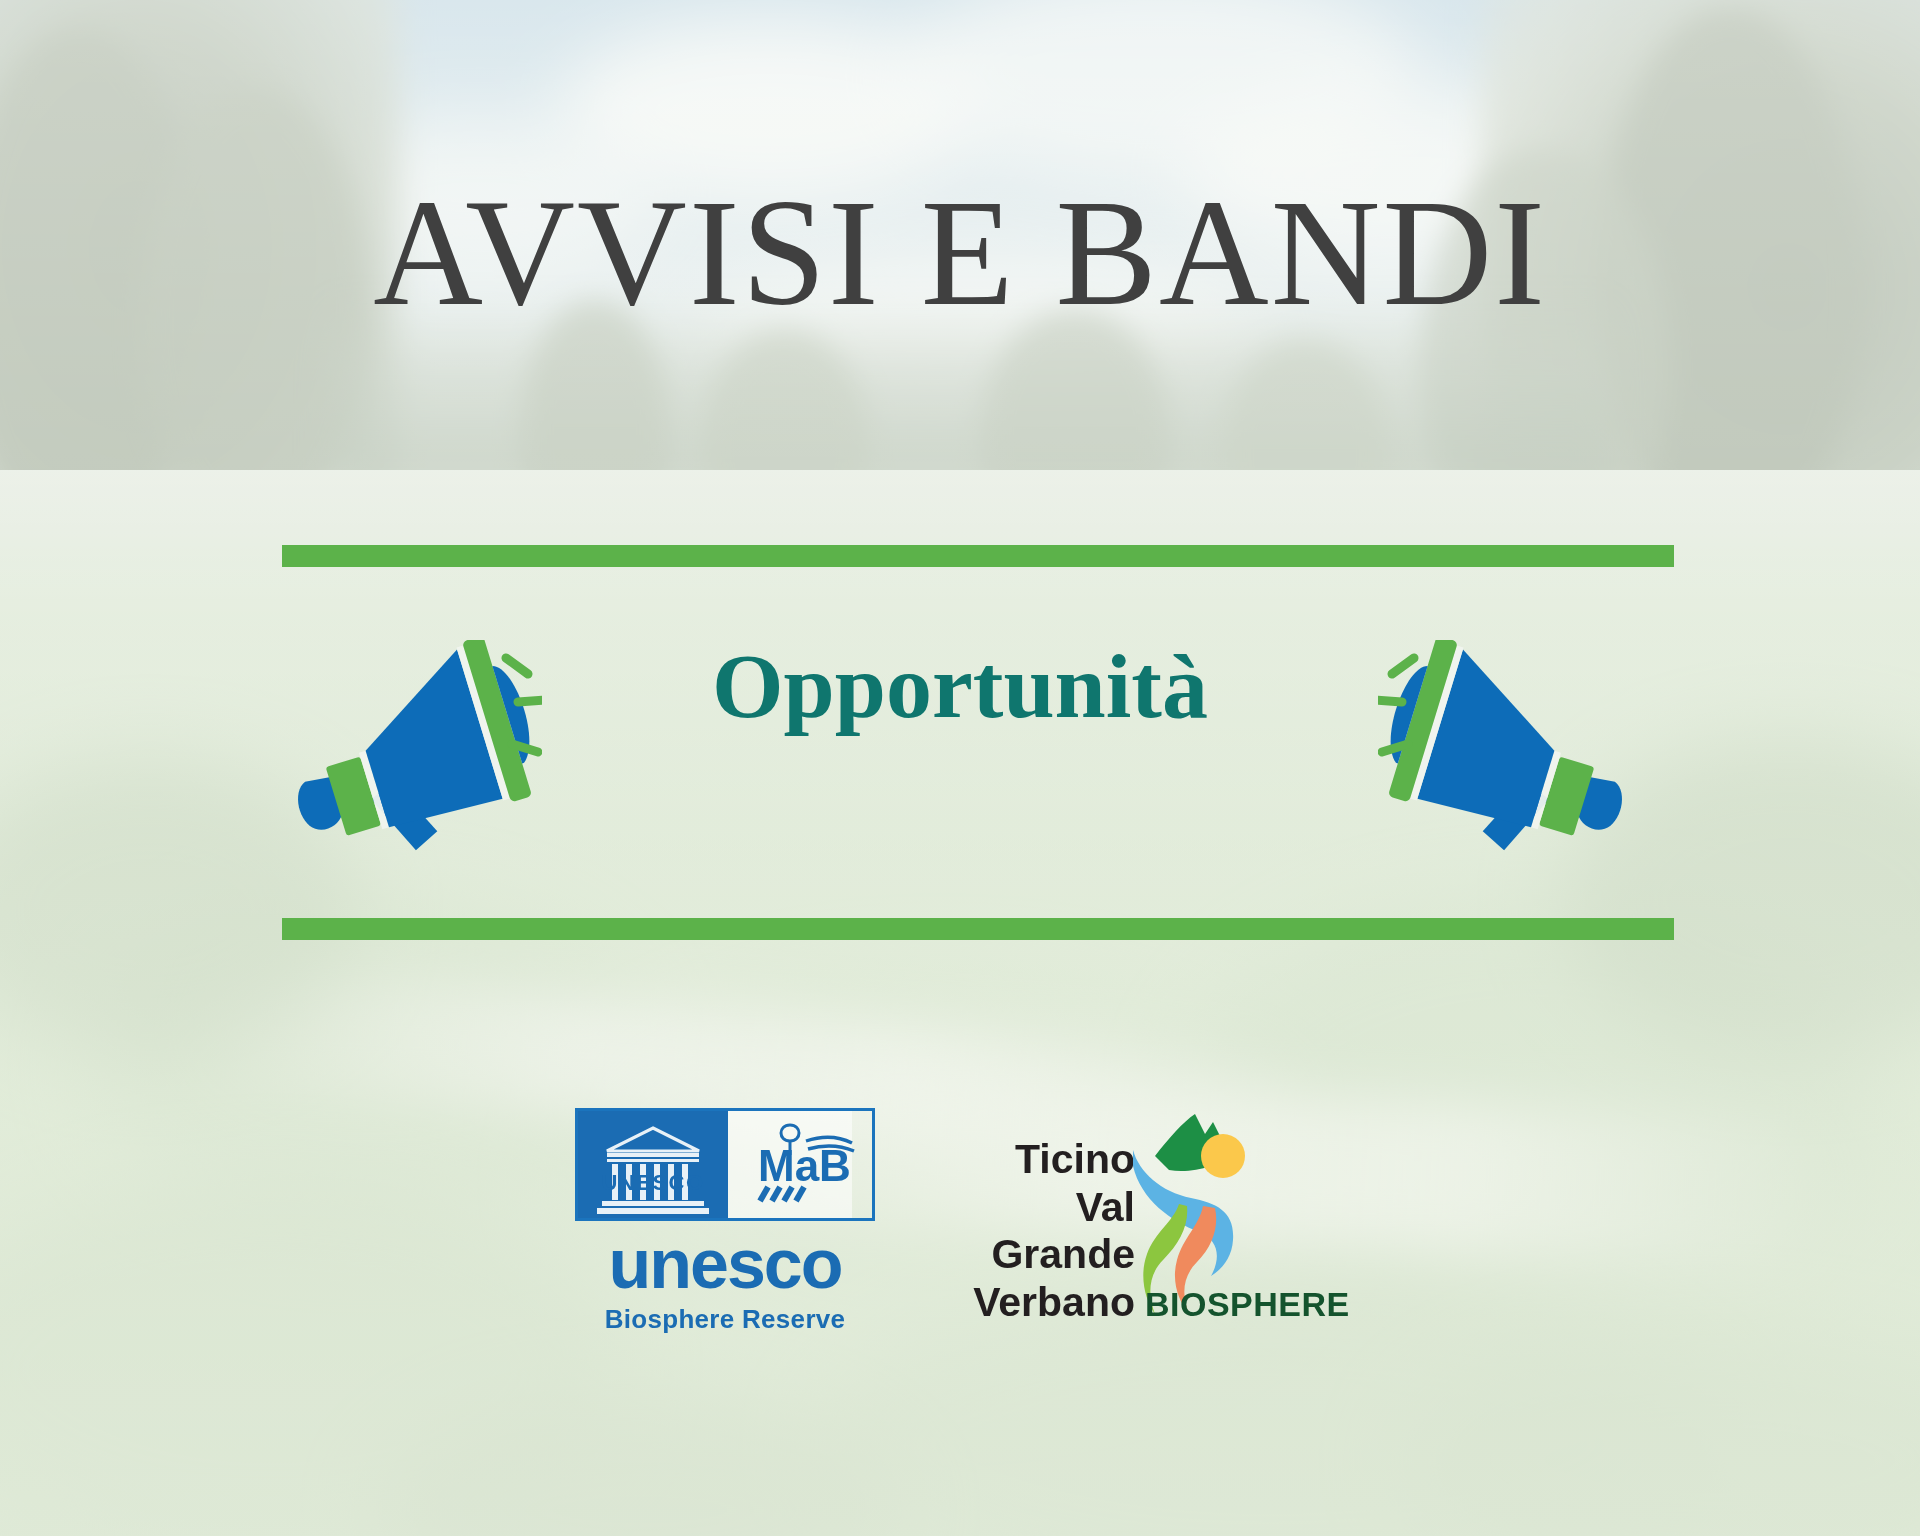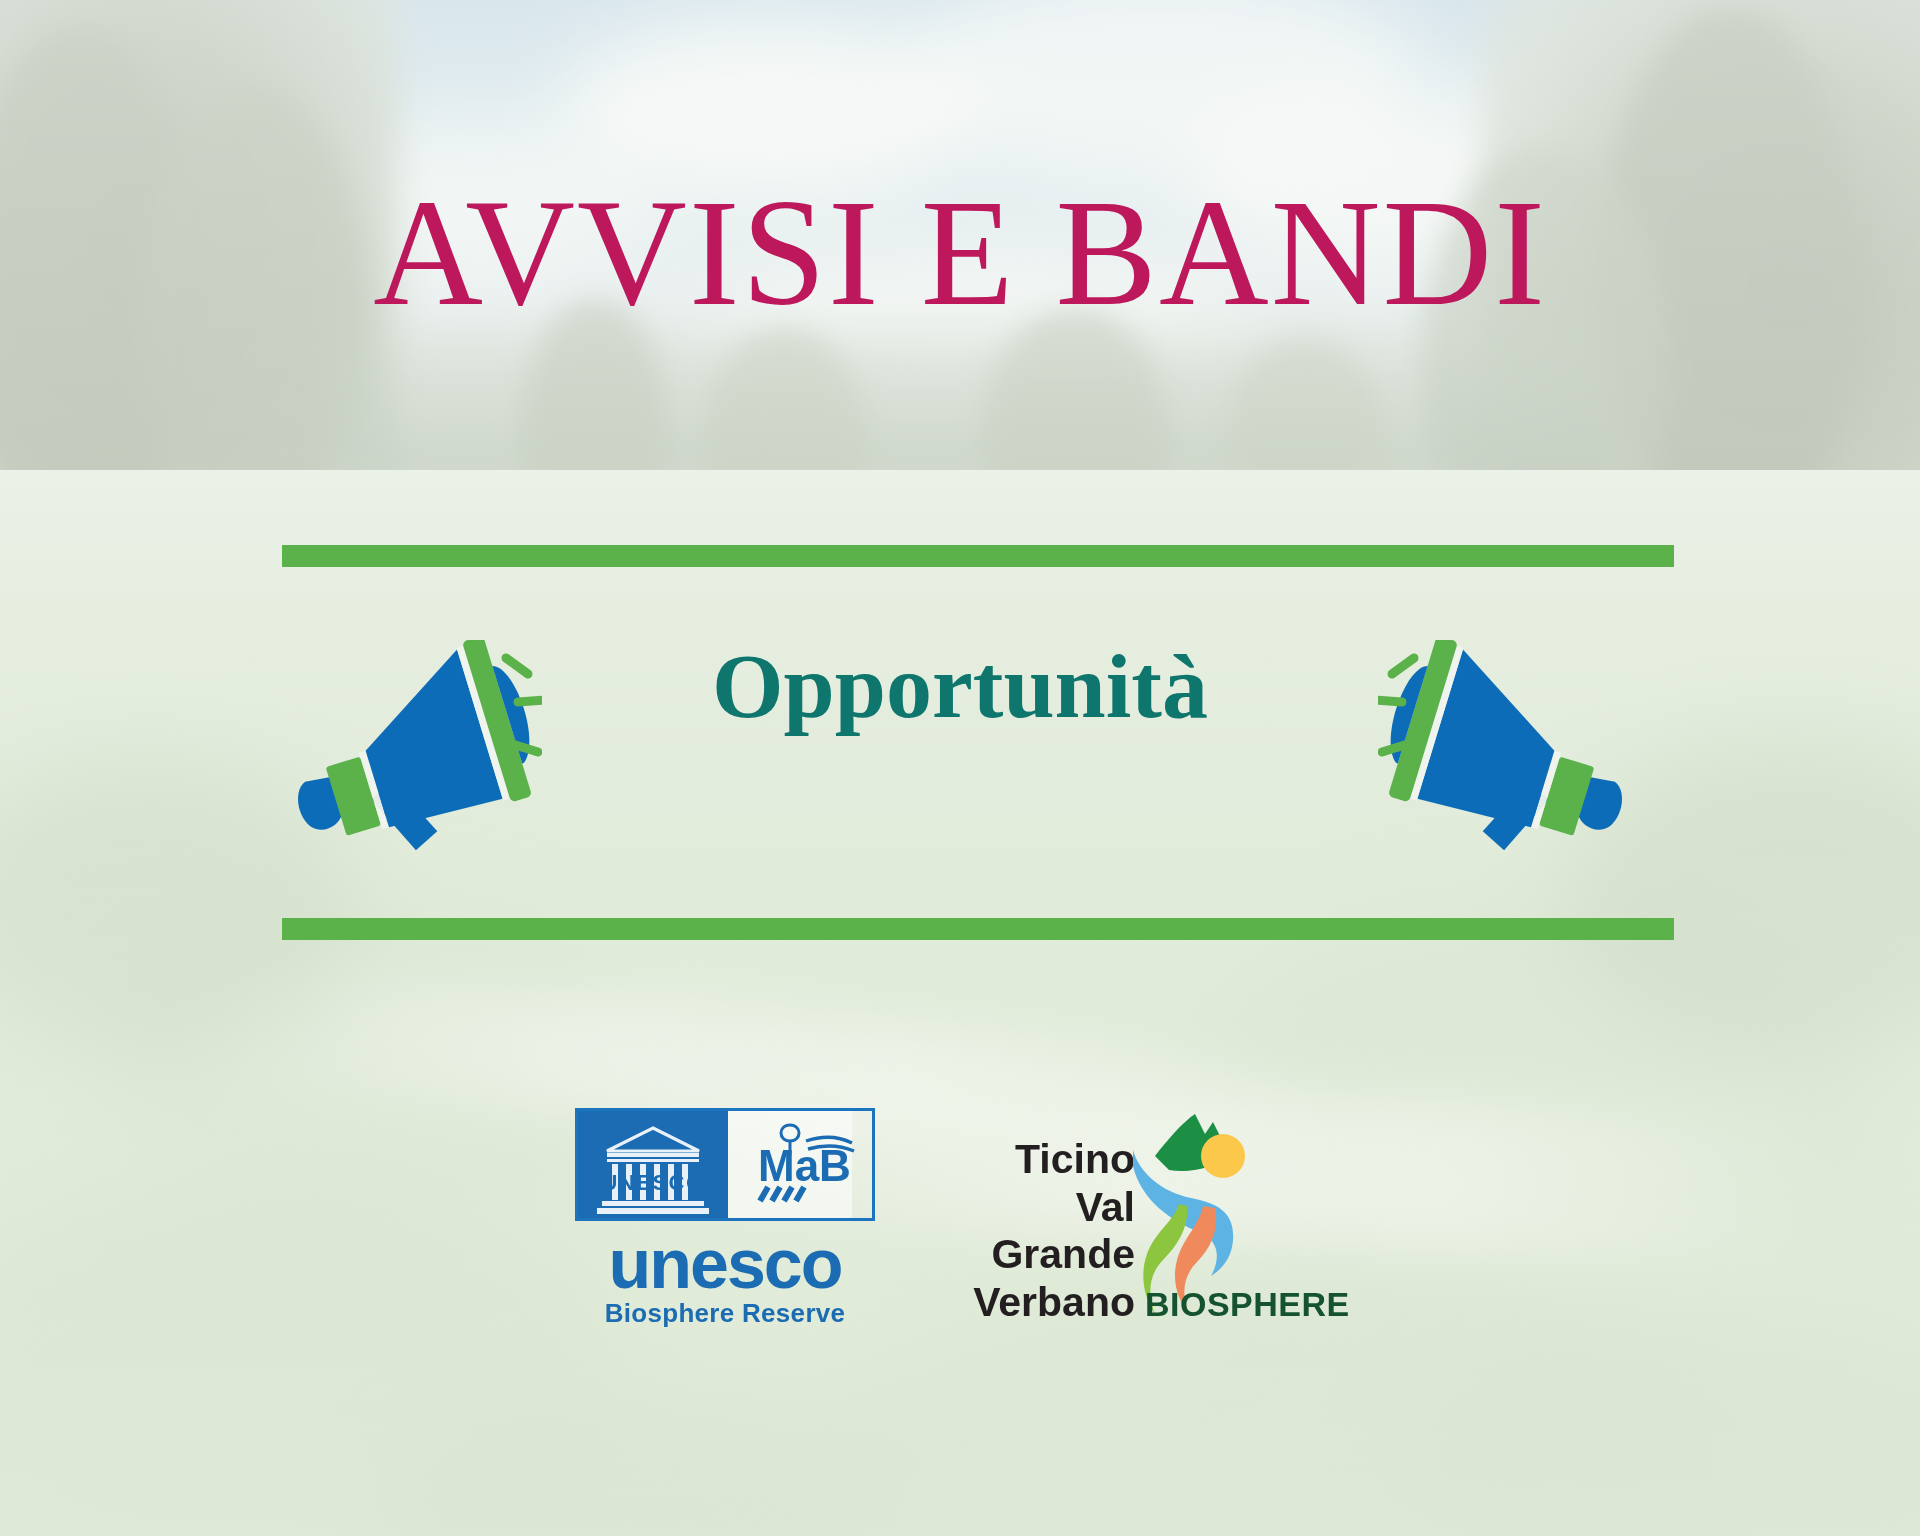--- a/index.html
+++ b/index.html
@@ -26,21 +26,21 @@
   .field-blob{position:absolute;border-radius:50%;filter:blur(40px);}
   .path{position:absolute;filter:blur(26px);}
   .veil{position:absolute;inset:0;background:rgba(239,243,236,.50);}
   .veil2{position:absolute;inset:0;background:linear-gradient(180deg,rgba(255,255,255,.32) 0%,rgba(255,255,255,.18) 35%,rgba(250,252,246,.34) 70%,rgba(252,253,248,.42) 100%);}
 
   
   .title{
     position:absolute;left:0;top:176px;width:1920px;text-align:center;
     font-family:"Liberation Serif","DejaVu Serif",serif;
     font-size:152px;line-height:1.02;letter-spacing:2px;
-    color:#be185d;white-space:nowrap;
+    color:#404040;white-space:nowrap;
   }
 
   
   .rule{position:absolute;height:22px;background:#5cb24a;}
   .rule.top{left:282px;top:545px;width:1392px;}
   .rule.bottom{left:282px;top:918px;width:1392px;}
 
   
   .subtitle{
     position:absolute;left:530px;top:635px;width:860px;text-align:center;
@@ -61,21 +61,21 @@
     border:3px solid #1b74bd;display:flex;
   }
   .unesco-box .left{width:150px;background:#1b6cb3;position:relative;}
   .unesco-box .right{width:124px;background:rgba(255,255,255,.55);position:relative;}
   .unesco-word{
     margin-top:10px;text-align:center;font-weight:bold;
     font-size:70px;line-height:.95;letter-spacing:-2px;color:#1b6cb3;
     font-family:"Liberation Sans",sans-serif;
   }
   .unesco-sub{
-    text-align:center;font-weight:bold;font-size:26px;
+    margin-top:6px;text-align:center;font-weight:bold;font-size:26px;
     letter-spacing:.3px;color:#1b6cb3;font-family:"Liberation Sans",sans-serif;
   }
 
   .tvgv{position:absolute;left:935px;top:14px;width:420px;height:250px;}
   .tvgv-text{
     position:absolute;left:0;top:22px;width:200px;text-align:right;
     font-weight:bold;font-size:41px;line-height:1.16;color:#231f20;
     font-family:"Liberation Sans",sans-serif;
   }
   .tvgv-emblem{position:absolute;left:190px;top:-6px;width:140px;height:210px;}

